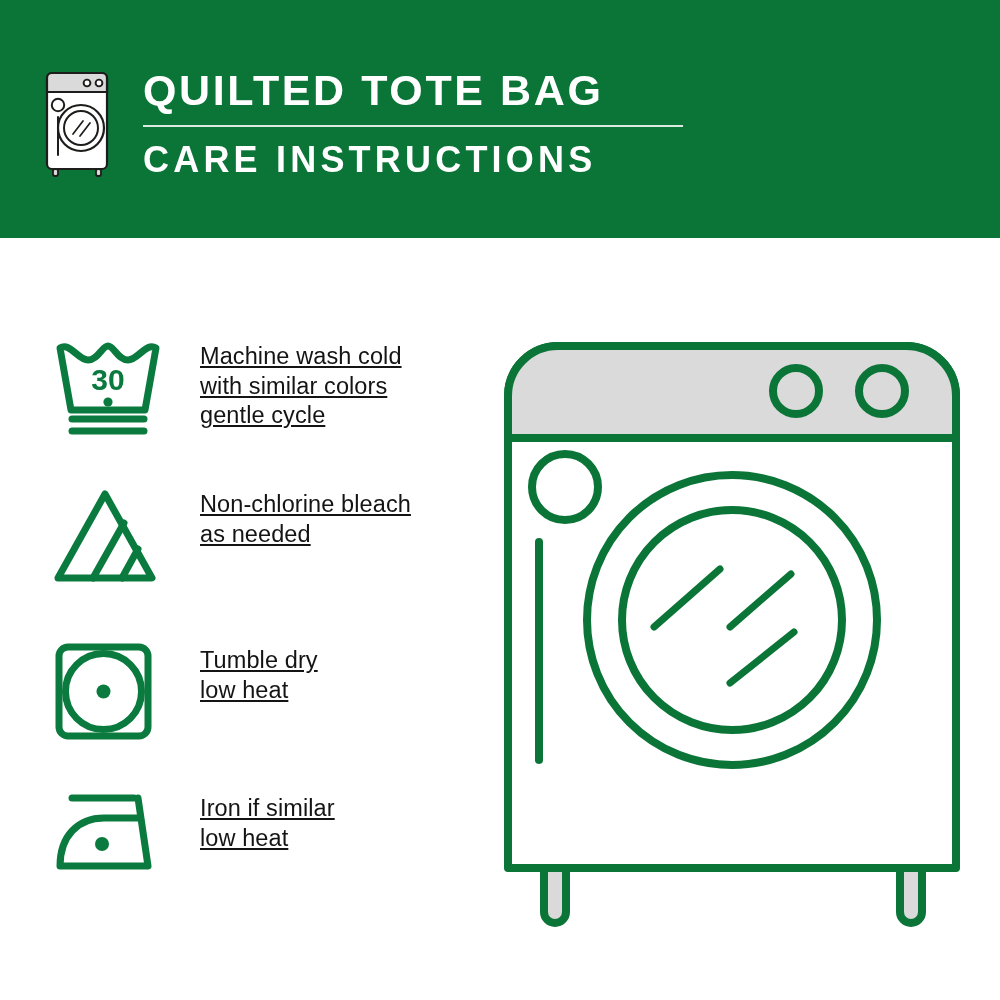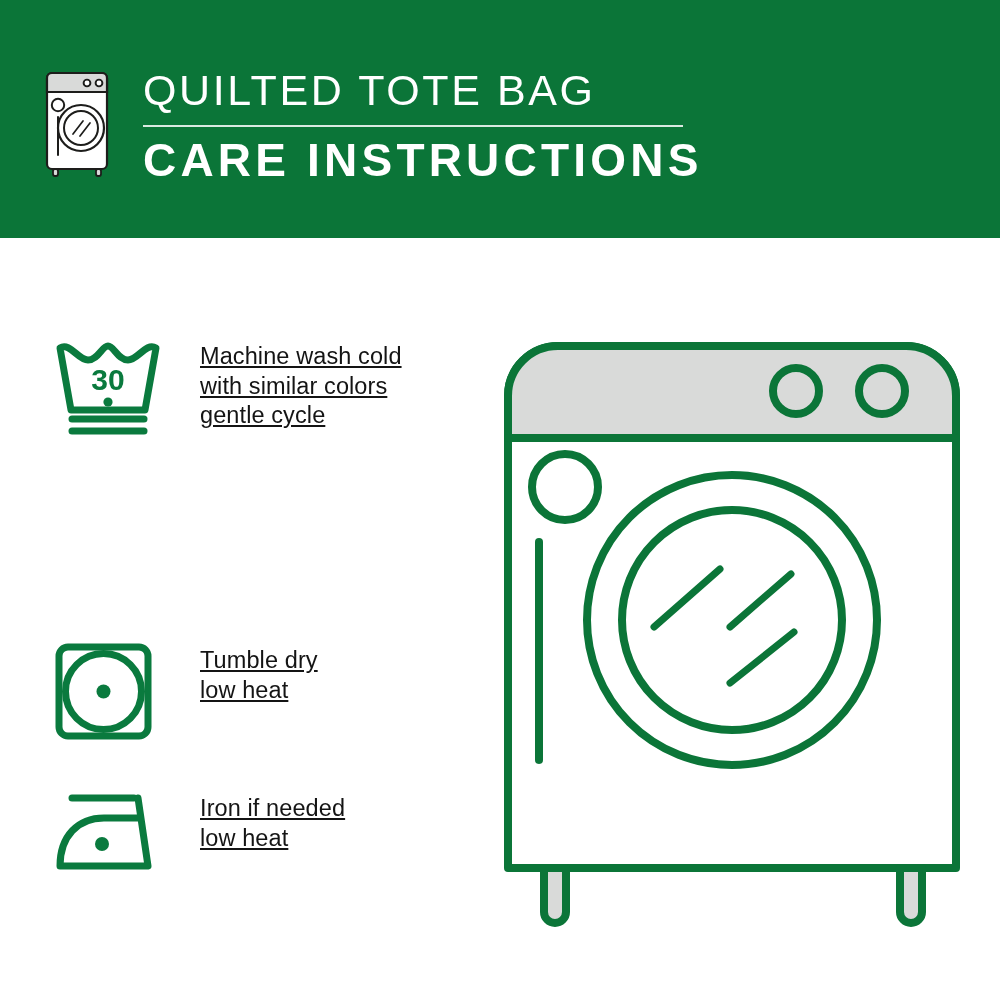--- a/index.html
+++ b/index.html
@@ -44,34 +44,34 @@
     left: 143px;
     top: 64px;
     width: 560px;
   }
 
   #title-main {
     color: #ffffff;
     font-size: 43px;
     line-height: 52px;
     letter-spacing: 2.6px;
-    font-weight: 400;
+    font-weight: 700;
     white-space: nowrap;
   }
 
   #title-rule {
     width: 540px;
     height: 2px;
     background: rgba(255,255,255,0.85);
     margin: 9px 0 6px 0;
   }
 
   #title-sub {
     color: #ffffff;
-    font-size: 46px;
+    font-size: 36px;
     line-height: 54px;
     letter-spacing: 4.2px;
     font-weight: 700;
     white-space: nowrap;
   }
 
   
   #care-list {
     position: absolute;
     left: 0;
@@ -179,20 +179,33 @@
           </g>
           <text x="56" y="52" text-anchor="middle" font-family="'Liberation Sans', sans-serif" font-size="30" font-weight="700" fill="#0a7a3e">30</text>
           <circle cx="56" cy="64" r="4.6" fill="#0a7a3e"></circle>
         </svg>
       </div>
       <div class="care-text nosel">Machine wash cold
 with similar colors
 gentle cycle</div>
     </div>
 
+    <div class="care-row" id="row-bleach">
+      <div class="care-symbol">
+        <svg viewBox="0 0 112 100" width="112" height="100" xmlns="http://www.w3.org/2000/svg">
+          <g fill="none" stroke="#0a7a3e" stroke-width="7" stroke-linecap="round" stroke-linejoin="round">
+            <path d="M53 8 L100 92 L6 92 Z"></path>
+            <line x1="41" y1="92" x2="72" y2="37"></line>
+            <line x1="70" y1="92" x2="86" y2="63"></line>
+          </g>
+        </svg>
+      </div>
+      <div class="care-text nosel">Non-chlorine bleach
+as needed</div>
+    </div>
 
     <div class="care-row" id="row-dry">
       <div class="care-symbol">
         <svg viewBox="0 0 112 100" width="112" height="100" xmlns="http://www.w3.org/2000/svg">
           <g fill="none" stroke="#0a7a3e" stroke-width="7" stroke-linecap="round" stroke-linejoin="round">
             <rect x="7" y="5" width="89" height="89" rx="9" ry="9"></rect>
             <circle cx="51.5" cy="49.5" r="38"></circle>
           </g>
           <circle cx="51.5" cy="49.5" r="7" fill="#0a7a3e"></circle>
         </svg>
@@ -206,21 +219,21 @@
         <svg viewBox="0 0 112 86" width="112" height="86" xmlns="http://www.w3.org/2000/svg">
           <g fill="none" stroke="#0a7a3e" stroke-width="7" stroke-linecap="round" stroke-linejoin="round">
 
             <path d="M20 8 H82"></path>
 
             <path d="M86 8 L96 76 H8 C8 46 26 28 52 28 H88"></path>
           </g>
           <circle cx="50" cy="54" r="7" fill="#0a7a3e"></circle>
         </svg>
       </div>
-      <div class="care-text nosel">Iron if needed
+      <div class="care-text nosel">Iron if similar
 low heat</div>
     </div>
 
   </div>
 
   <div id="machine-illustration">
     <svg viewBox="0 0 480 600" width="480" height="600" xmlns="http://www.w3.org/2000/svg">
       <g stroke="#0b7538" stroke-width="8" fill="none" stroke-linecap="round" stroke-linejoin="round">
 
         <path d="M16 66 a50 50 0 0 1 50 -50 h348 a50 50 0 0 1 50 50 v472 h-448 z" fill="#ffffff"></path>

